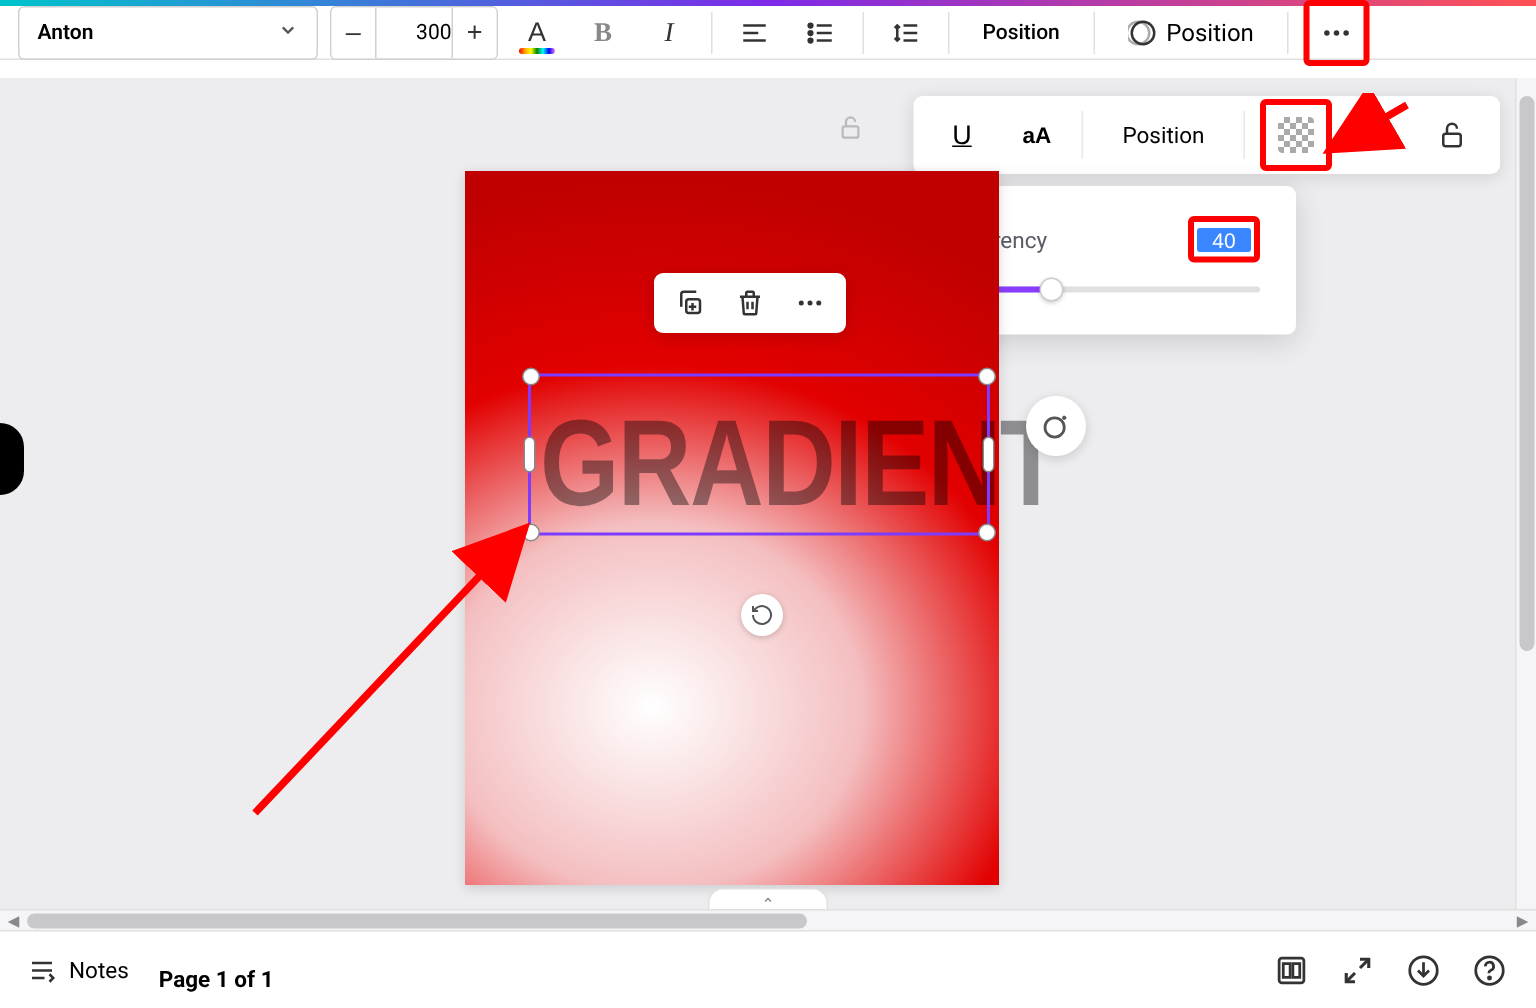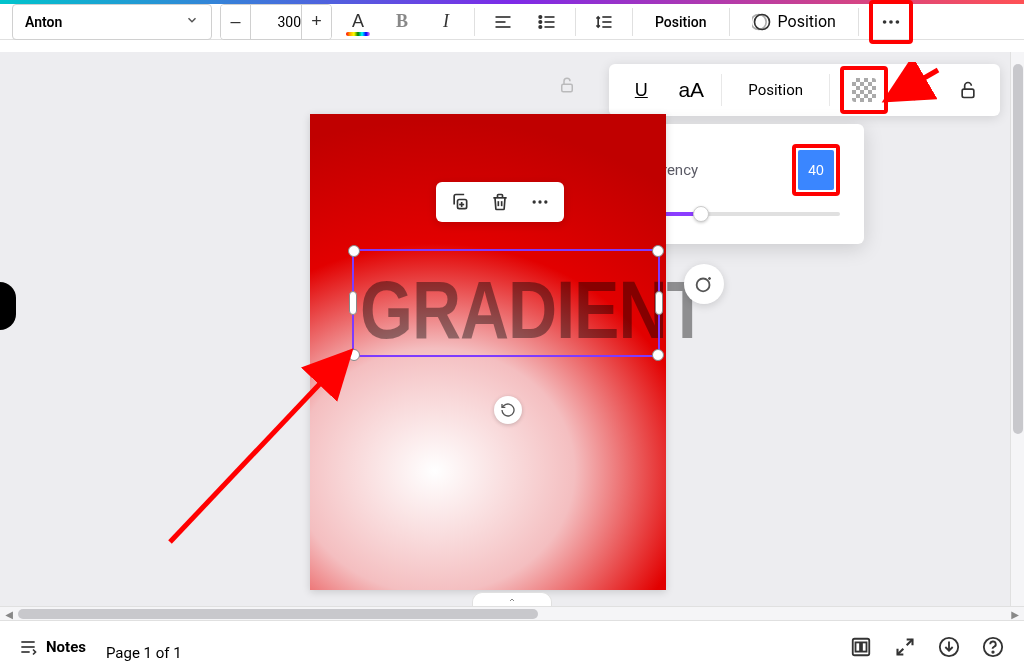--- a/index.html
+++ b/index.html
@@ -48,21 +48,21 @@
       background-position: 0 0, 0 4px, 4px -4px, -4px 0;
       border-radius: 3px;
     }
     
     .lock-outside { position: absolute; top: 24px; right: 448px; opacity: 0.5; }
     
     .transparency-popup { position: absolute; top: 72px; right: 160px; width: 280px; background: #fff; border-radius: 6px; box-shadow: 0 4px 20px rgba(0,0,0,0.15); padding: 20px 24px 28px; }
     .transparency-popup .row { display: flex; justify-content: space-between; align-items: center; margin-bottom: 16px; }
     .transparency-popup .label { font-size: 15px; color: #5b5b66; }
     .value-box-wrap { border: 4px solid red; border-radius: 4px; padding: 2px; }
-    .value-box { width: 36px; height: 40px; border: none; text-align: center; font-size: 14px; background: #3a86ff; color: #fff; border-radius: 2px; }
+    .value-box { width: 36px; height: 16px; border: none; text-align: center; font-size: 14px; background: #3a86ff; color: #fff; border-radius: 2px; }
     
     .slider-track { position: relative; height: 4px; background: #e0e0e0; border-radius: 2px; }
     .slider-fill { position: absolute; left: 0; top: 0; height: 100%; width: 40%; background: #8b3dff; border-radius: 2px; }
     .slider-thumb { position: absolute; left: 40%; top: 50%; width: 16px; height: 16px; background: #fff; border: 1px solid #ccc; border-radius: 50%; transform: translate(-50%, -50%); box-shadow: 0 1px 3px rgba(0,0,0,0.2); }
     
     .canvas-page { position: absolute; left: 310px; top: 62px; width: 356px; height: 476px; box-shadow: 0 2px 8px rgba(0,0,0,0.15); background: radial-gradient(ellipse 400px 350px at 35% 75%, #ffffff 0%, rgba(255,120,120,0.4) 35%, #e20000 65%, #c00000 100%); }
     
     .text-selection { position: absolute; left: 352px; top: 197px; width: 308px; height: 108px; border: 2px solid #7d3bff; }
     .text-selection .handle { position: absolute; width: 12px; height: 12px; background: #fff; border: 1.5px solid #888; border-radius: 50%; }
     .handle.tl { left: -6px; top: -6px; }
@@ -87,22 +87,22 @@
     
     .scrollbar-bottom-track { position: absolute; bottom: 52px; left: 0; right: 0; height: 14px; background: #f5f5f7; border-top: 1px solid #e0e0e0; }
     .scrollbar-thumb-b { position: absolute; left: 0; top: 2px; height: 10px; width: 520px; background: #c8c8cc; border-radius: 5px; }
     .scrollbar-arrow-r { position: absolute; right: 2px; top: 0; width: 14px; height: 14px; display: flex; align-items: center; justify-content: center; color: #888; font-size: 10px; }
     .scrollbar-arrow-l { position: absolute; left: 2px; top: 0; width: 14px; height: 14px; display: flex; align-items: center; justify-content: center; color: #888; font-size: 10px; }
     
     .scrollbar-right-track { position: absolute; top: 52px; right: 0; bottom: 66px; width: 14px; background: #f5f5f7; border-left: 1px solid #e0e0e0; }
     .scrollbar-thumb-r { position: absolute; top: 12px; left: 2px; width: 10px; height: 370px; background: #c8c8cc; border-radius: 5px; }
     
     .bottom-bar { position: absolute; bottom: 0; left: 0; right: 0; height: 52px; border-top: 1px solid #e0e0e0; background: #fff; display: flex; align-items: center; padding: 0 18px; gap: 20px; }
-    .bottom-bar .notes { display: flex; align-items: center; gap: 8px; font-size: 15px; font-weight: 700; cursor: pointer; }
-    .bottom-bar .pageinfo { font-size: 15px; font-weight: 400; margin-top: 12px; }
+    .bottom-bar .notes { display: flex; align-items: center; gap: 8px; font-size: 15px; font-weight: 400; cursor: pointer; }
+    .bottom-bar .pageinfo { font-size: 15px; font-weight: 700; margin-top: 12px; }
     .bottom-bar .spacer { flex: 1; }
     .bottom-bar .zoom-group { display: flex; align-items: center; gap: 10px; }
     .zoom-pct { font-size: 15px; font-weight: 500; }
     .zoom-slider { width: 150px; height: 4px; background: #d0d0d0; border-radius: 2px; position: relative; }
     .zoom-slider .knob { position: absolute; left: 6px; top: 50%; width: 14px; height: 14px; background: #333; border-radius: 50%; transform: translate(-50%, -50%); }
     .bottom-icons { display: flex; align-items: center; gap: 18px; }
     .bottom-icon { width: 26px; height: 26px; display: flex; align-items: center; justify-content: center; cursor: pointer; }
     
     .collapse-tab { position: absolute; left: 50%; bottom: 66px; transform: translateX(-50%); width: 80px; height: 14px; background: #fff; border: 1px solid #e0e0e0; border-bottom: none; border-radius: 10px 10px 0 0; display: flex; align-items: center; justify-content: center; }
   </style>
@@ -208,21 +208,21 @@
         <rect x="5" y="11" width="14" height="10" rx="2"></rect>
         <path d="M8 11 V7 a4 4 0 0 1 8 0"></path>
       </svg>
   </div>
 
   <div class="secondary-toolbar">
     <button class="sec-btn">
       <span style="text-decoration:underline;font-size:18px;font-weight:500;">U</span>
     </button>
     <button class="sec-btn">
-      <span style="font-size:21px;font-weight:400;">aA</span>
+      <span style="font-size:15px;font-weight:700;">aA</span>
     </button>
     <span class="sep"></span>
     <div class="position-btn">
       <span>Position</span>
     </div>
     <span class="sep"></span>
     <div class="transparency-btn-wrap">
       <button class="sec-btn">
         <div class="checker-icon"></div>
       </button>

